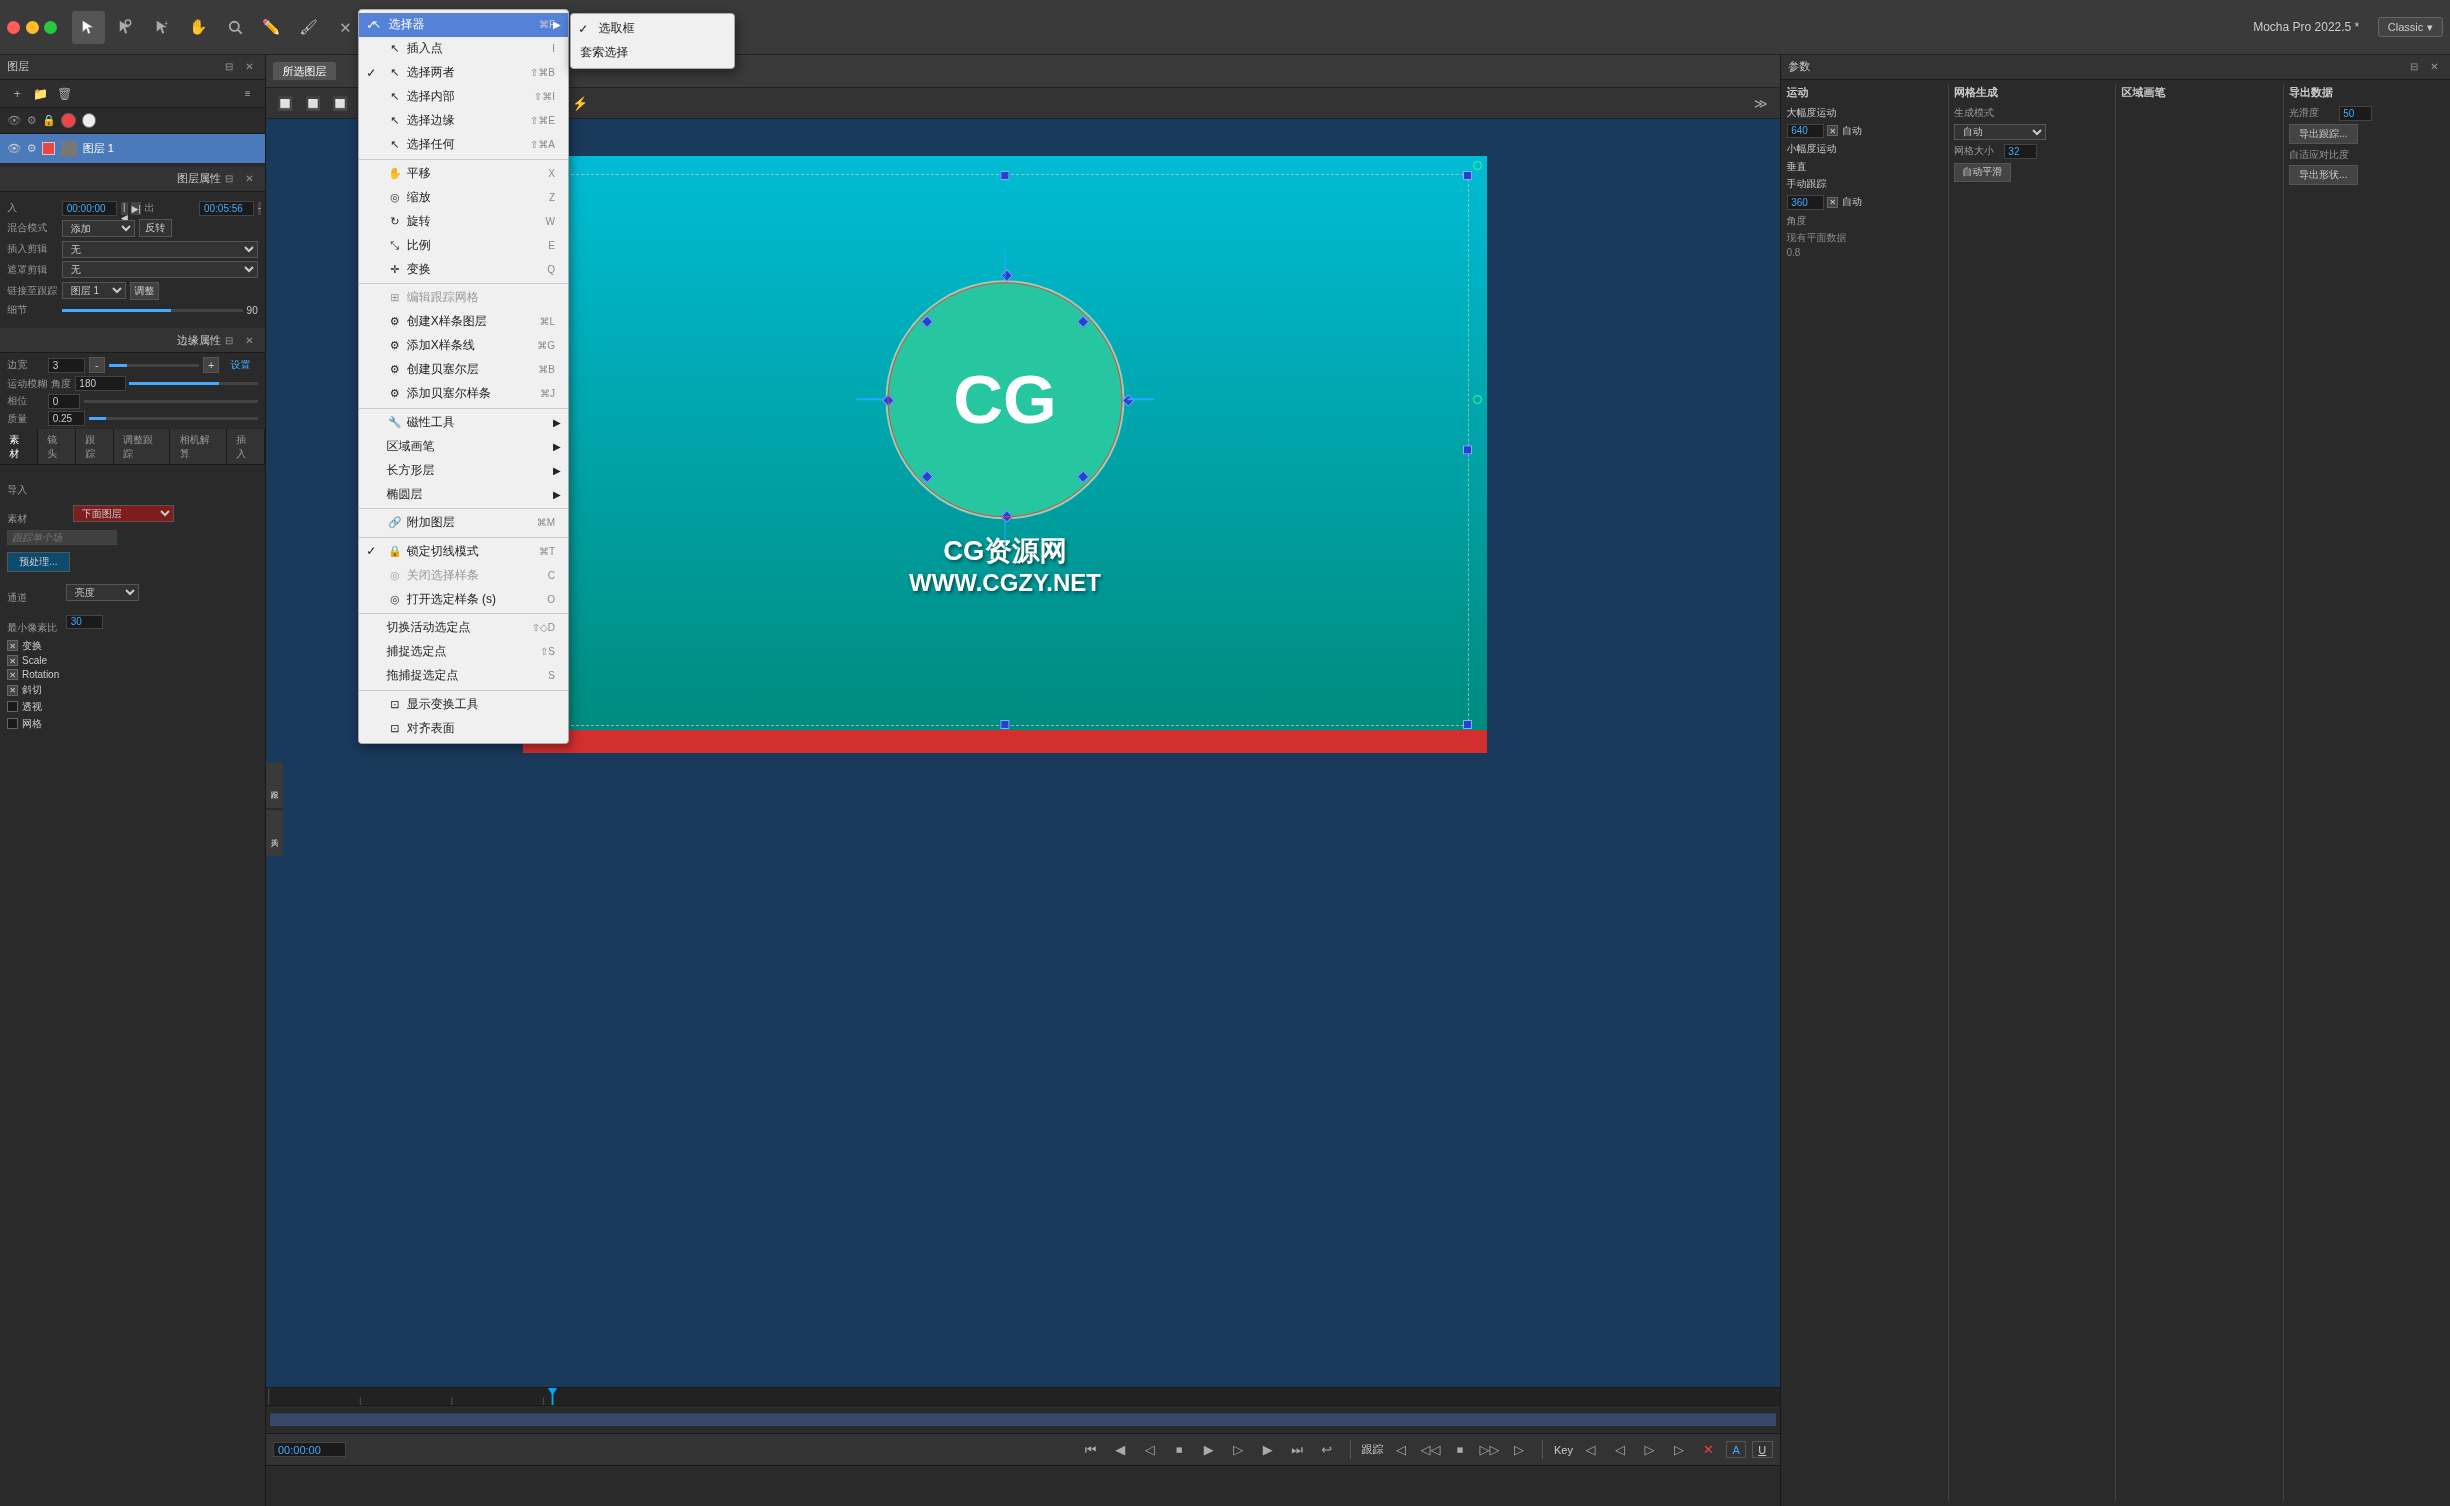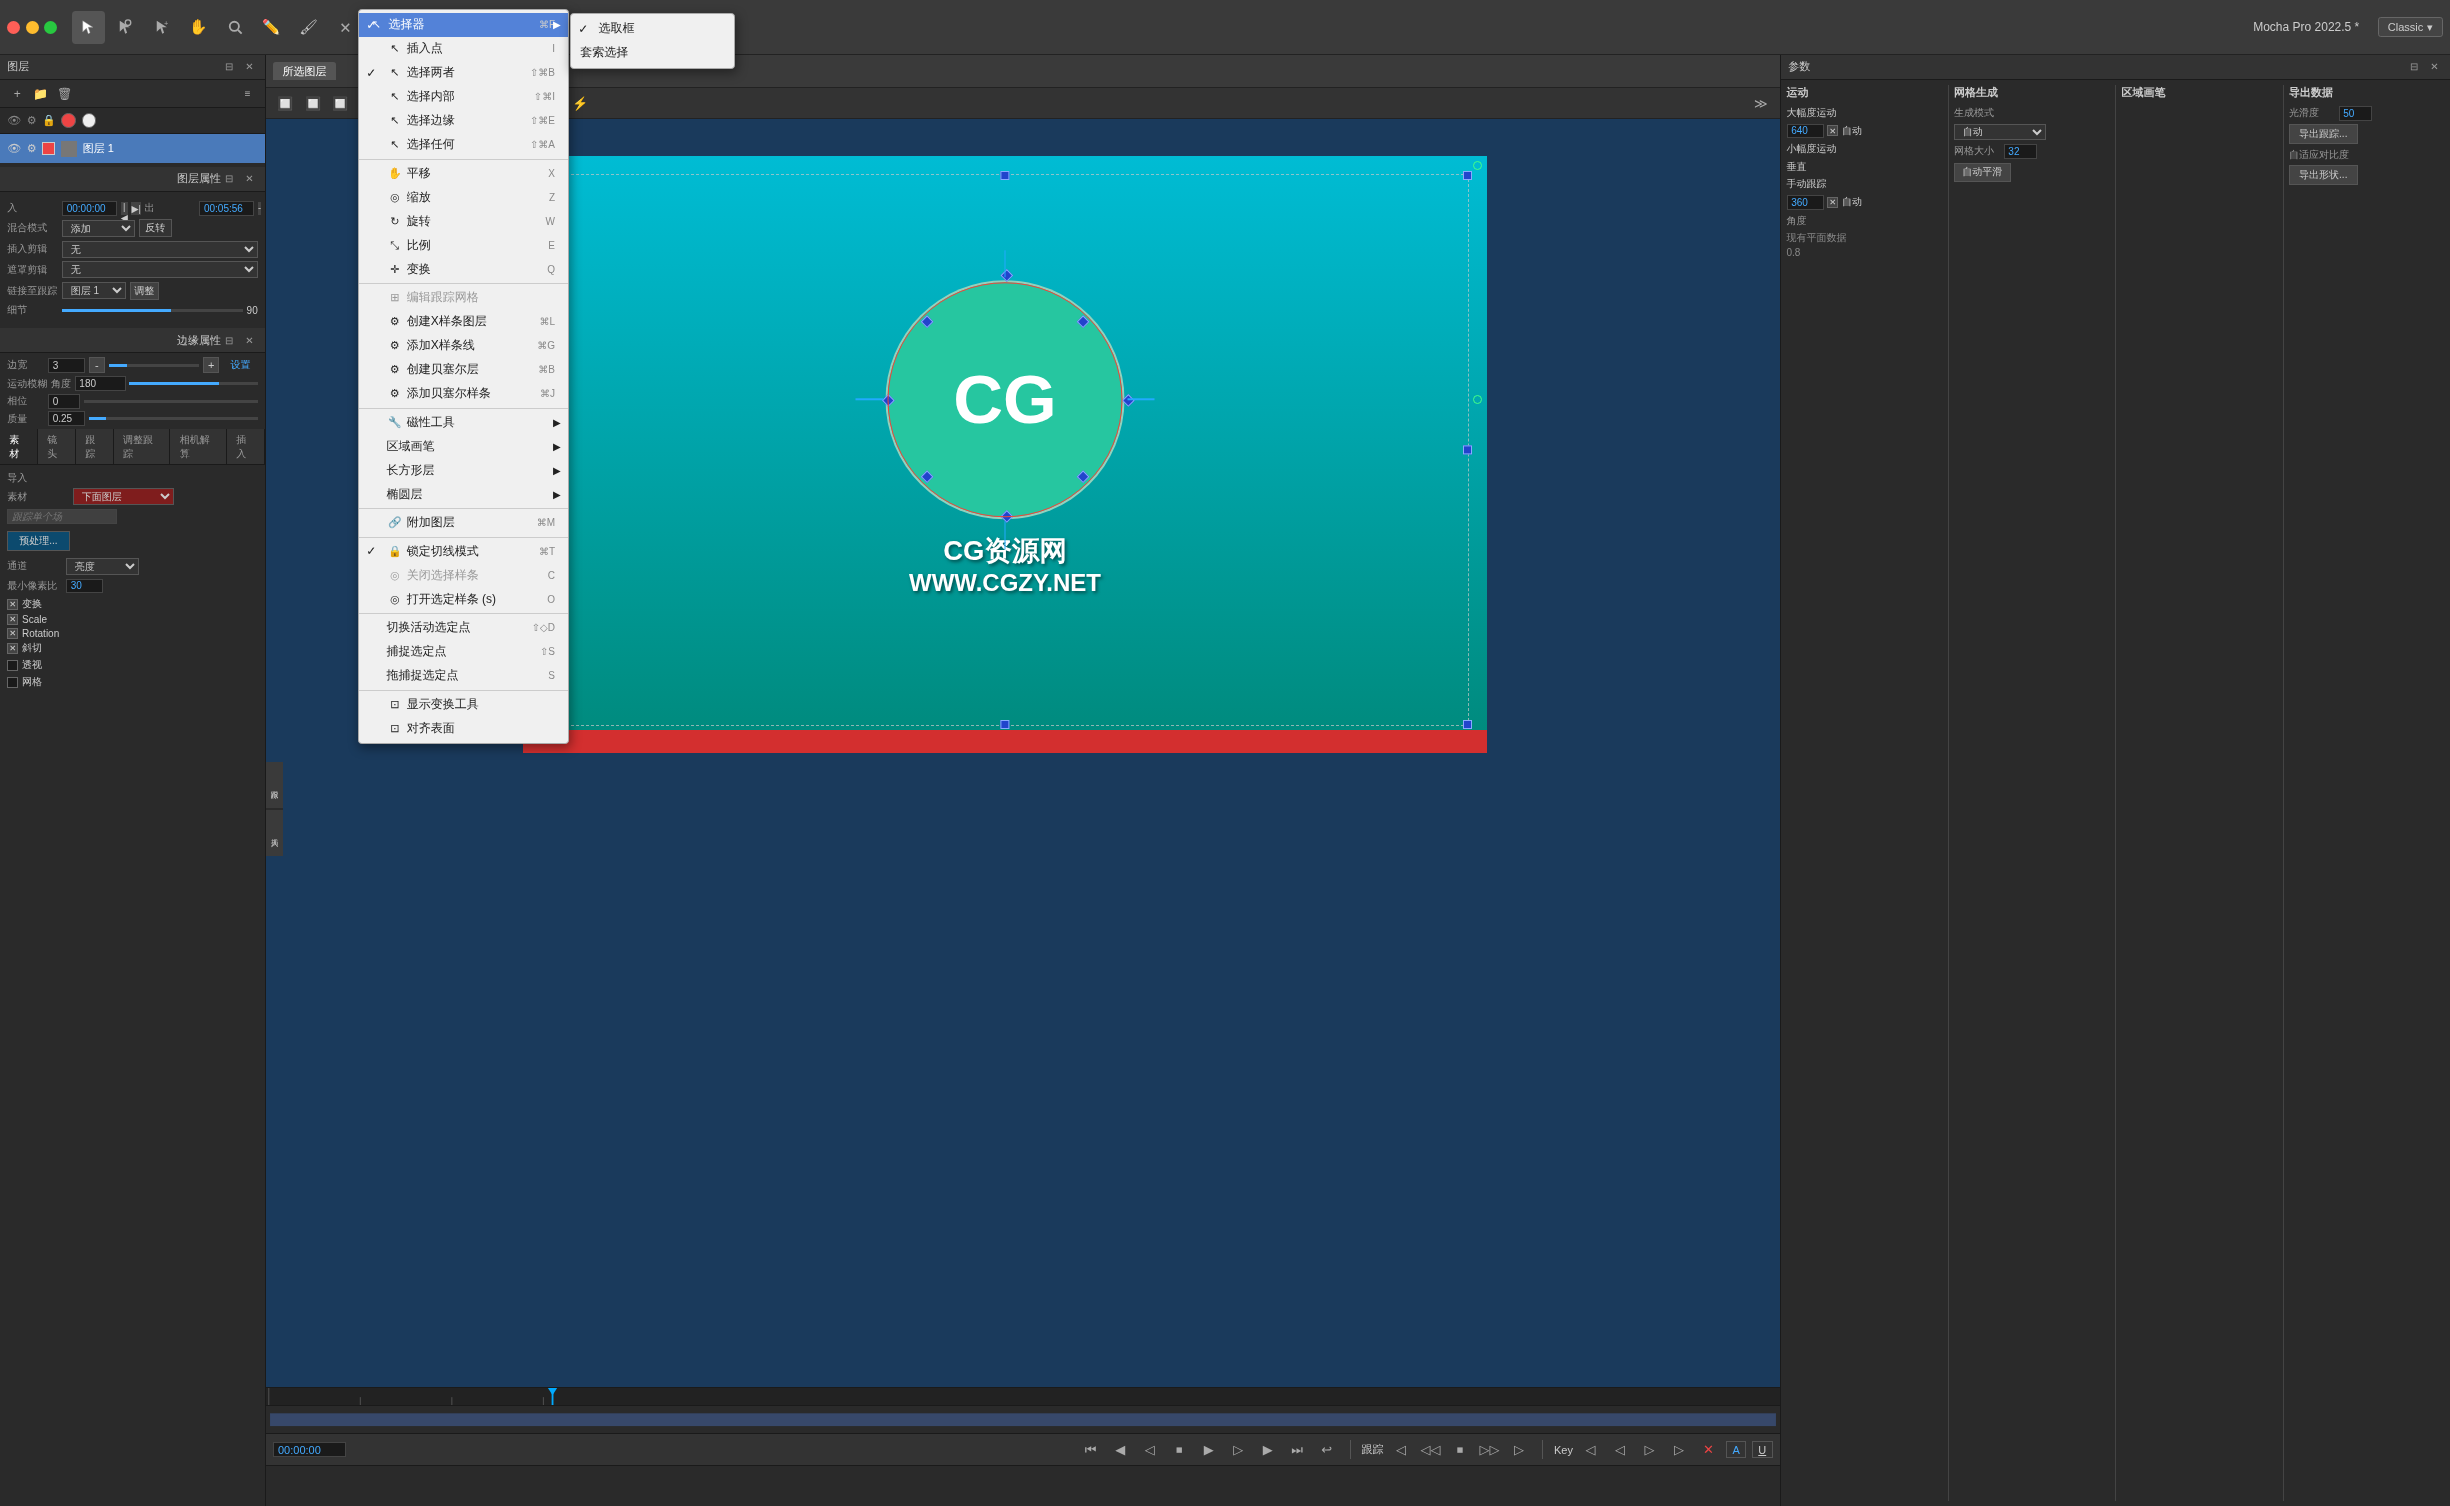--- a/index.html
+++ b/index.html
@@ -261,21 +261,21 @@
     .params-content {
       padding: 5.5px 7.3px;
       font-size: 10px;
     }
     .params-row {
       display: flex;
       align-items: center;
       margin-bottom: 3.7px;
       gap: 3.7px;
     }
-    .params-label { color: #999; min-width: 55px; }
+    .params-label { color: #999; min-width: 55px; margin-top: 12px; }
     .params-select {
       background: #7f1d1d; border: 0.9px solid #555;
       color: #ccc; font-size: 10px; padding: 0.9px 3.7px;
       width: 101px;
       margin-left: 7px;
     }
     .params-field {
       background: #404040; border: 0.9px solid #444;
       color: #ccc; font-size: 10px; padding: 0.9px 3.7px;
       width: 110px;

